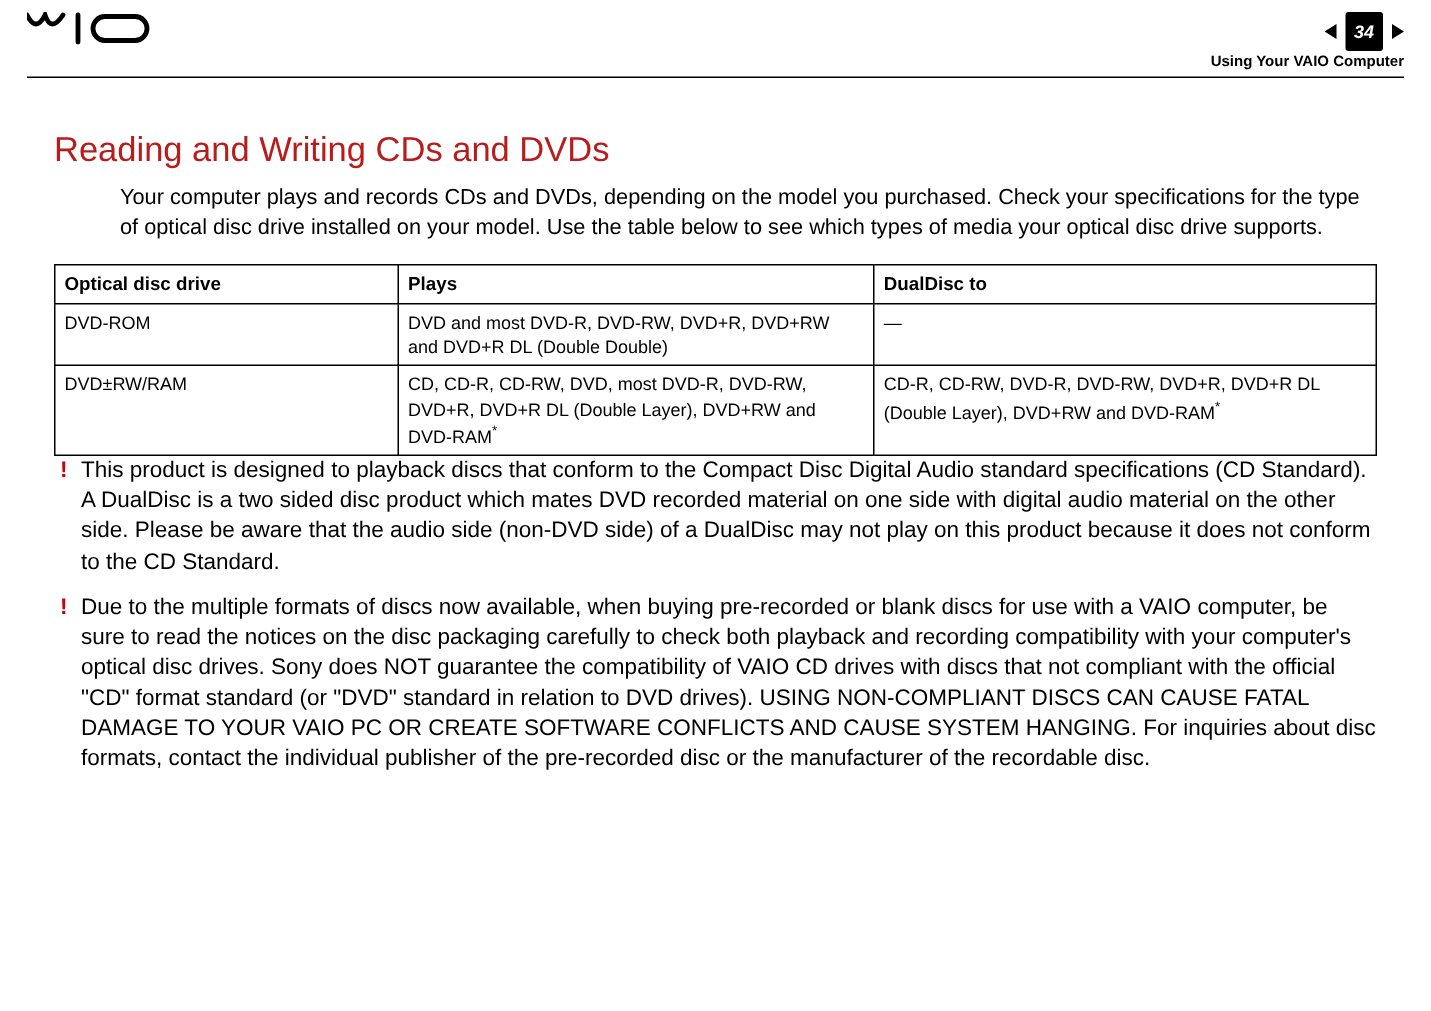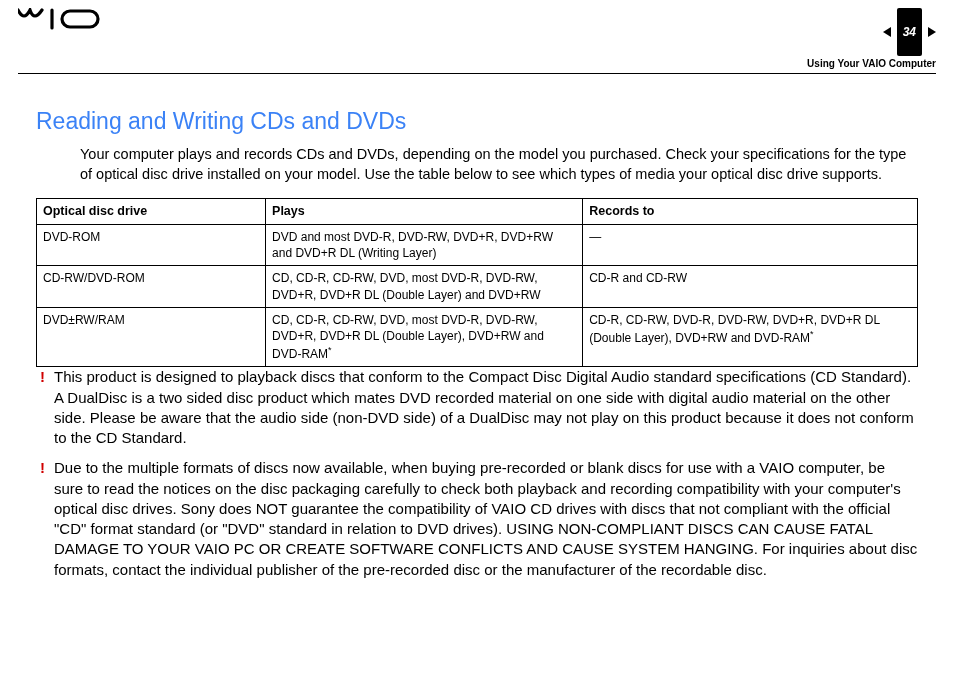--- a/index.html
+++ b/index.html
@@ -33,35 +33,35 @@
     width: 0; height: 0;
     border-top: 5px solid transparent;
     border-bottom: 5px solid transparent;
   }
   .nav-arrow.left { border-right: 8px solid #000; }
   .nav-arrow.right { border-left: 8px solid #000; }
   .page-badge {
     background: #000; color: #fff;
     font-style: italic; font-weight: bold;
     font-size: 12px;
-    padding: 17px 6px;
+    padding: 6px 6px;
     border-radius: 2px;
   }
   .header-label {
     font-size: 10px;
     font-weight: bold;
   }
   hr.top-rule {
     border: none;
     border-top: 1px solid #000;
     margin: 4px 18px 0 18px;
   }
   .content { padding: 0 36px; }
   h1.title {
-    color: #3b82f6;
+    color: #b91c1c;
     font-weight: normal;
     font-size: 23px;
     margin-top: 34px;
     margin-bottom: 10px;
   }
   p.intro {
     font-size: 14.5px;
     line-height: 1.35;
     margin-bottom: 14px;
     margin-left: 44px;
@@ -136,33 +136,28 @@
   <table class="media">
     <colgroup>
         <col class="col1">
         <col class="col2">
         <col class="col3">
       </colgroup>
     <thead>
       <tr>
         <th>Optical disc drive</th>
         <th>Plays</th>
-        <th>Records to</th>
+        <th>DualDisc to</th>
       </tr>
     </thead>
     <tbody>
       <tr>
         <td>DVD-ROM</td>
-        <td>DVD and most DVD-R, DVD-RW, DVD+R, DVD+RW and DVD+R DL (Writing Layer)</td>
+        <td>DVD and most DVD-R, DVD-RW, DVD+R, DVD+RW and DVD+R DL (Double Double)</td>
         <td>—</td>
-      </tr>
-      <tr>
-        <td>CD-RW/DVD-ROM</td>
-        <td>CD, CD-R, CD-RW, DVD, most DVD-R, DVD-RW, DVD+R, DVD+R DL (Double Layer) and DVD+RW</td>
-        <td>CD-R and CD-RW</td>
       </tr>
       <tr>
         <td>DVD±RW/RAM</td>
         <td>
           <span>CD, CD-R, CD-RW, DVD, most DVD-R, DVD-RW, DVD+R, DVD+R DL (Double Layer), DVD+RW and DVD-RAM</span><span class="ast">*</span>
         </td>
         <td>
           <span>CD-R, CD-RW, DVD-R, DVD-RW, DVD+R, DVD+R DL (Double Layer), DVD+RW and DVD-RAM</span><span class="ast">*</span>
         </td>
       </tr>

